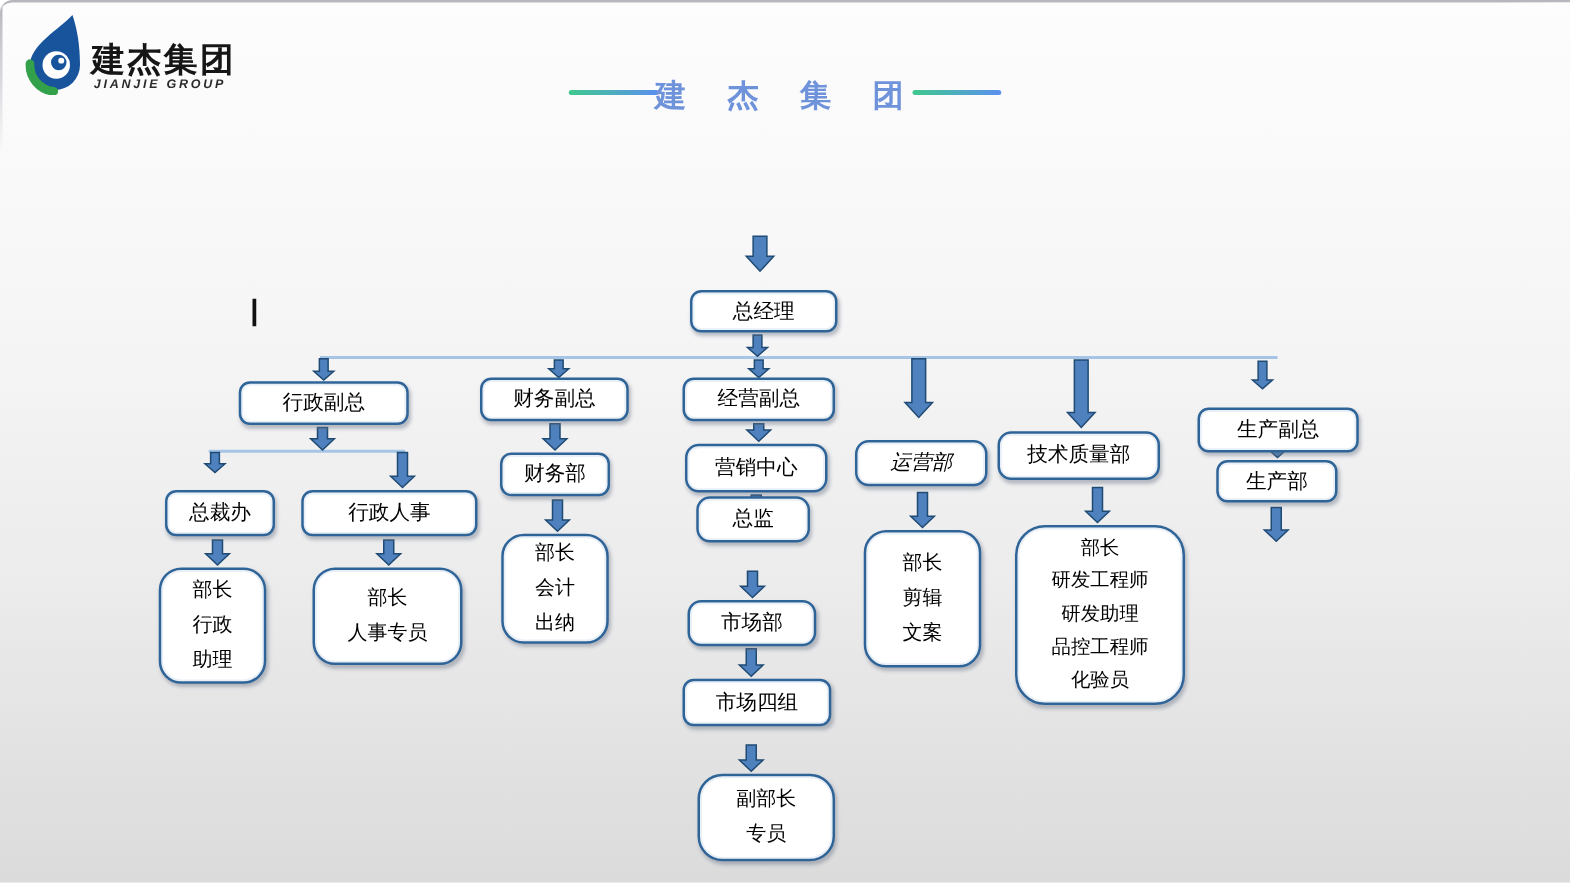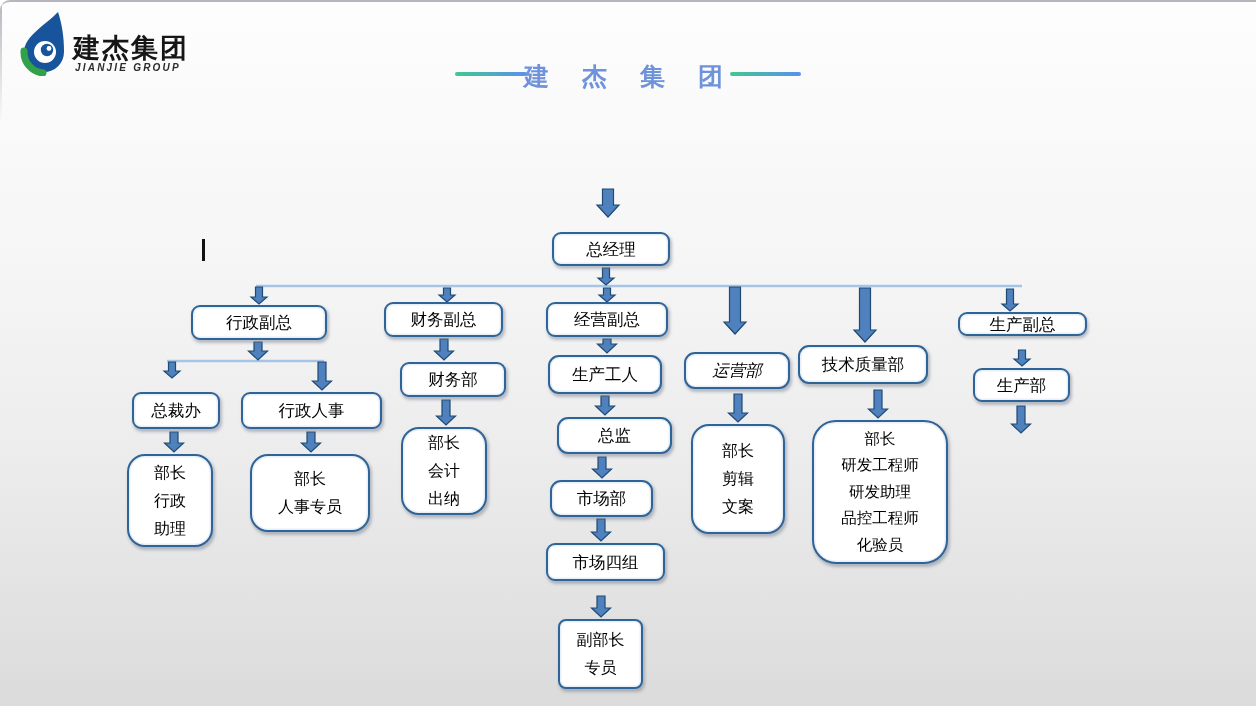--- a/index.html
+++ b/index.html
@@ -98,43 +98,43 @@
         <path d="M874 388L882 388L882 407L887.5 407L878 416L868.5 407L874 407Z" fill="#4e81bd" stroke="#1f4a73" stroke-width="1.2"></path>
         <path d="M1018.5 348L1025.5 348L1025.5 357L1030 357L1022 364L1014 357L1018.5 357Z" fill="#4e81bd" stroke="#1f4a73" stroke-width="1.2"></path>
         <path d="M1017 404L1025 404L1025 422L1030.5 422L1021 431L1011.5 422L1017 422Z" fill="#4e81bd" stroke="#1f4a73" stroke-width="1.2"></path>
       </svg>
 
     <div class="node" style="left:552px;top:230px;width:118px;height:34px;">总经理</div>
 
     <div class="node" style="left:191px;top:303px;width:136px;height:35px;">行政副总</div>
     <div class="node" style="left:384px;top:300px;width:119px;height:35px;">财务副总</div>
     <div class="node" style="left:546px;top:300px;width:122px;height:35px;">经营副总</div>
-    <div class="node" style="left:958px;top:310px;width:129px;height:24px;">生产副总</div>
+    <div class="node" style="left:958px;top:324px;width:129px;height:36px;">生产副总</div>
 
     <div class="node" style="left:132px;top:390px;width:88px;height:37px;">总裁办</div>
     <div class="node" style="left:241px;top:390px;width:141px;height:37px;">行政人事</div>
-    <div class="node" style="left:400px;top:360px;width:106px;height:35px;">财务部</div>
-    <div class="node" style="left:548px;top:353px;width:114px;height:39px;border-radius:11px;">生产工人</div>
+    <div class="node" style="left:400px;top:360px;width:88px;height:35px;">财务部</div>
+    <div class="node" style="left:548px;top:353px;width:114px;height:39px;border-radius:11px;">营销中心</div>
     <div class="node" style="left:684px;top:350px;width:106px;height:37px;border-radius:11px;font-style:italic;">运营部</div>
     <div class="node" style="left:798px;top:343px;width:130px;height:39px;border-radius:11px;">技术质量部</div>
     <div class="node" style="left:973px;top:366px;width:97px;height:34px;">生产部</div>
 
     <div class="node multi" style="left:127px;top:452px;width:86px;height:93px;border-radius:18px;">部长
 行政
 助理</div>
     <div class="node multi" style="left:250px;top:452px;width:120px;height:78px;border-radius:18px;">部长
 人事专员</div>
     <div class="node multi" style="left:401px;top:425px;width:86px;height:88px;border-radius:18px;">部长
 会计
 出纳</div>
 
-    <div class="node" style="left:557px;top:415px;width:115px;height:37px;border-radius:11px;">总监</div>
+    <div class="node" style="left:557px;top:395px;width:91px;height:37px;border-radius:11px;">总监</div>
     <div class="node" style="left:550px;top:478px;width:103px;height:37px;border-radius:11px;">市场部</div>
     <div class="node" style="left:546px;top:541px;width:119px;height:38px;">市场四组</div>
-    <div class="node multi" style="left:558px;top:617px;width:85px;height:70px;border-radius:8px;">副部长
+    <div class="node multi" style="left:558px;top:617px;width:110px;height:70px;border-radius:20px;">副部长
 专员</div>
 
     <div class="node multi" style="left:691px;top:422px;width:94px;height:110px;border-radius:18px;">部长
 剪辑
 文案</div>
     <div class="node multi sm" style="left:812px;top:418px;width:136px;height:144px;border-radius:24px;">部长
 研发工程师
 研发助理
 品控工程师
 化验员</div>

